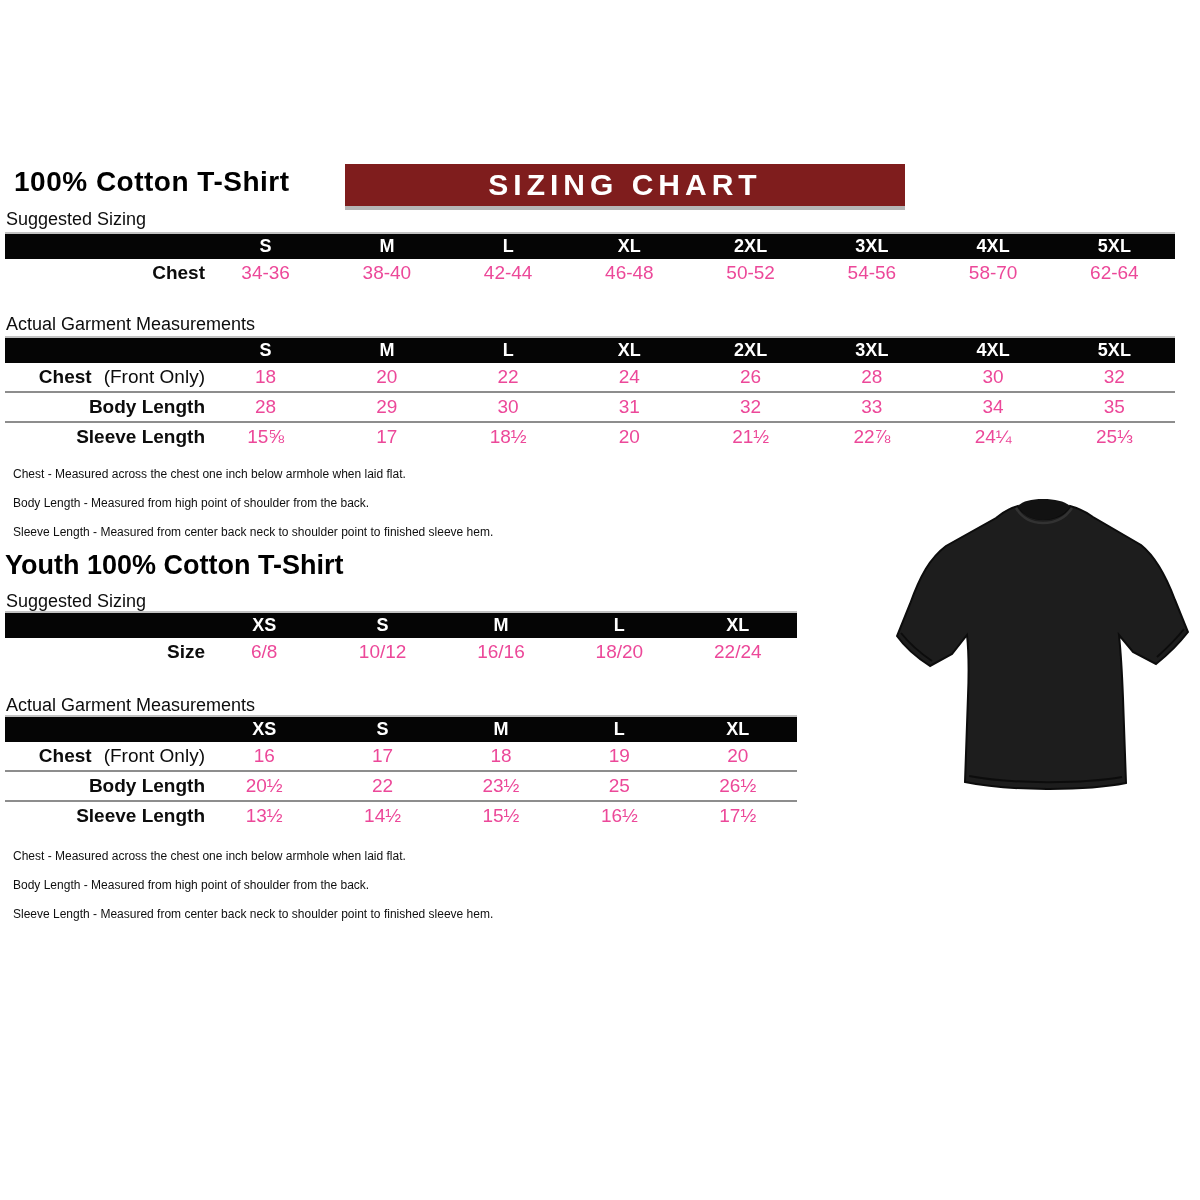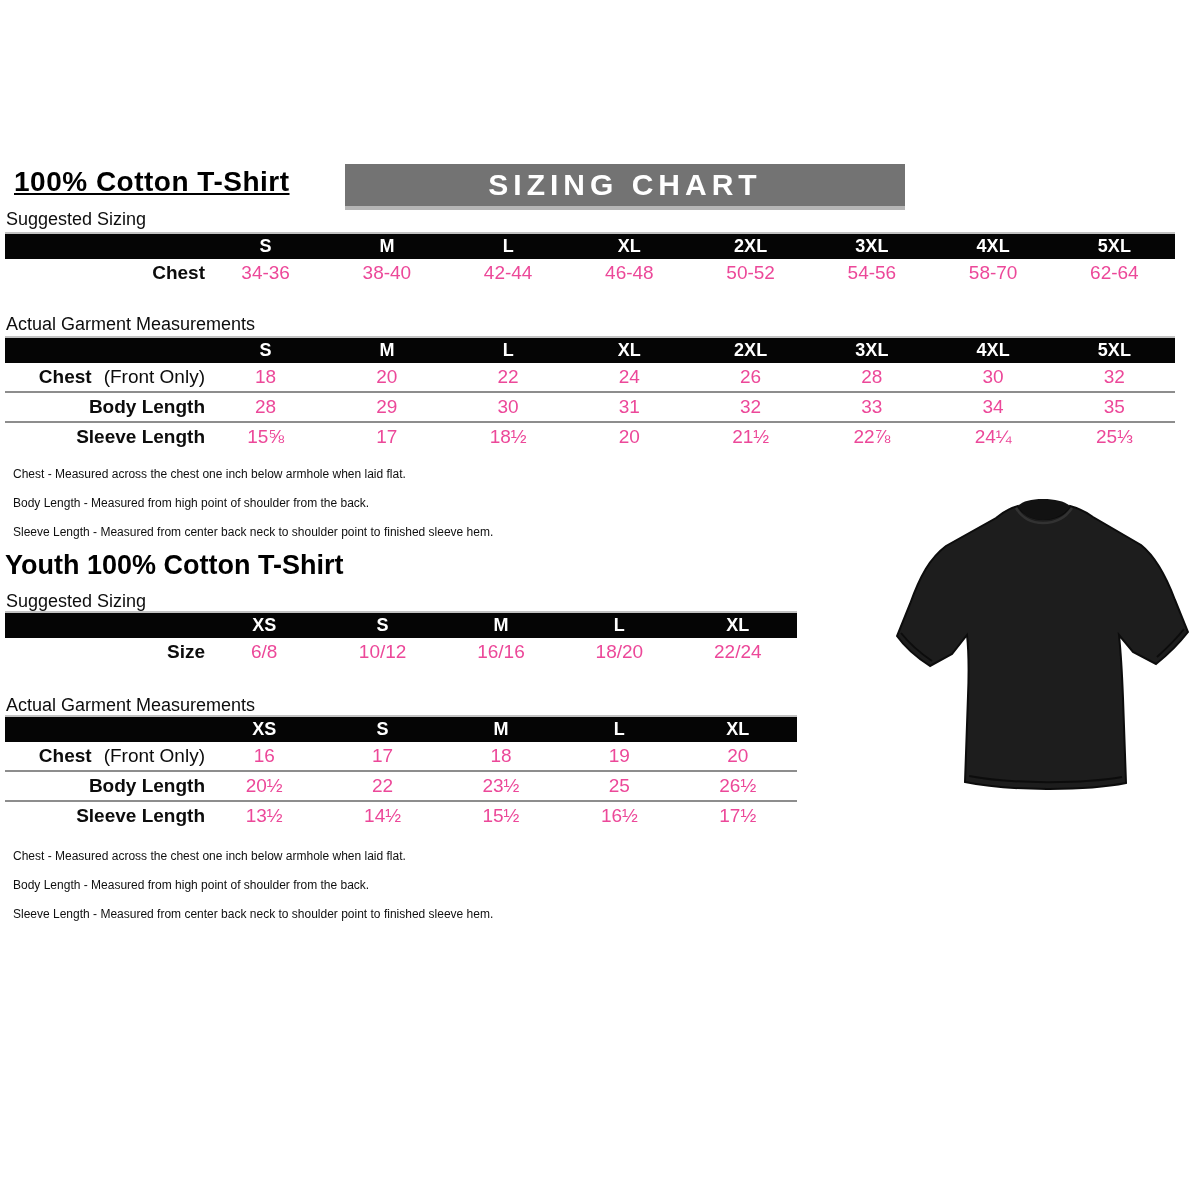--- a/index.html
+++ b/index.html
@@ -16,26 +16,25 @@
     overflow: hidden;
   }
   .abs { position: absolute; }
 
   
   .main-title {
     left: 14px; top: 166px;
     font-size: 28px; font-weight: bold; color: #000;
     letter-spacing: 0.5px;
     white-space: nowrap;
-    text-decoration: underline;
   }
   .banner {
     left: 345px; top: 164px;
     width: 560px; height: 42px;
-    background: #737373;
+    background: #7f1d1d;
     border-bottom: 4px solid #b5b5b5;
     color: #ffffff;
     display: flex; align-items: center; justify-content: center;
     font-size: 30px; font-weight: bold; letter-spacing: 5px;
     white-space: nowrap;
   }
   .youth-title {
     left: 5px; top: 550px;
     font-size: 27px; font-weight: bold; color: #000;
     white-space: nowrap;

